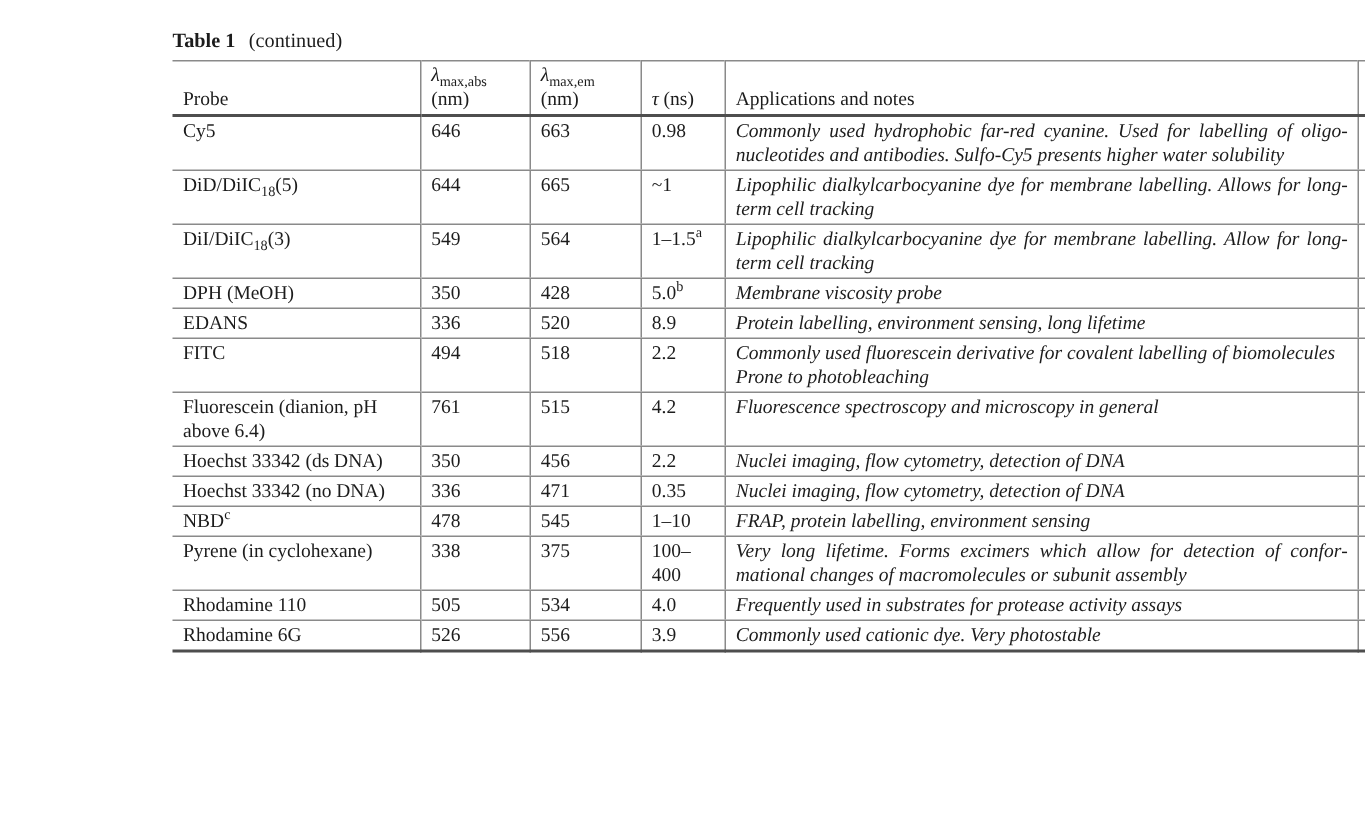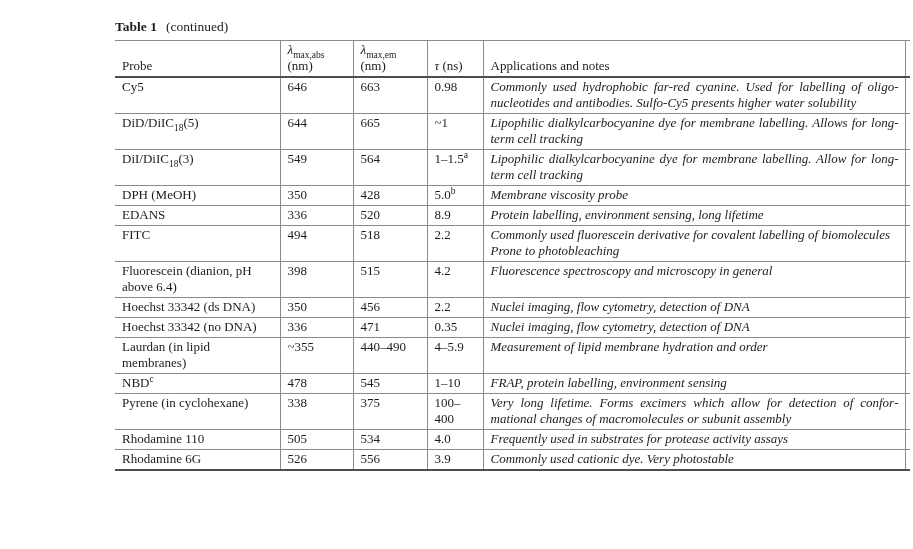--- a/index.html
+++ b/index.html
@@ -132,21 +132,21 @@
           <td class="num">518</td>
           <td class="num">2.2</td>
           <td class="notes">
             <div class="para">Commonly used fluorescein derivative for covalent labelling of biomole­cules</div>
             <div class="para">Prone to photobleaching</div>
           </td>
           <td class="spacer"></td>
         </tr>
         <tr>
           <td class="probe">Fluorescein (dianion, pH above 6.4)</td>
-          <td class="num">398</td>
+          <td class="num">761</td>
           <td class="num">515</td>
           <td class="num">4.2</td>
           <td class="notes">
             <div class="para">Fluorescence spectroscopy and microscopy in general</div>
           </td>
           <td class="spacer"></td>
         </tr>
         <tr>
           <td class="probe">Hoechst 33342 (ds DNA)</td>
           <td class="num">350</td>
@@ -157,30 +157,20 @@
           </td>
           <td class="spacer"></td>
         </tr>
         <tr>
           <td class="probe">Hoechst 33342 (no DNA)</td>
           <td class="num">336</td>
           <td class="num">471</td>
           <td class="num">0.35</td>
           <td class="notes">
             <div class="para">Nuclei imaging, flow cytometry, detection of DNA</div>
-          </td>
-          <td class="spacer"></td>
-        </tr>
-        <tr>
-          <td class="probe">Laurdan (in lipid membranes)</td>
-          <td class="num">~355</td>
-          <td class="num">440–490</td>
-          <td class="num">4–5.9</td>
-          <td class="notes">
-            <div class="para">Measurement of lipid membrane hydration and order</div>
           </td>
           <td class="spacer"></td>
         </tr>
         <tr>
           <td class="probe">NBD<sup>c</sup></td>
           <td class="num">478</td>
           <td class="num">545</td>
           <td class="num">1–10</td>
           <td class="notes">
             <div class="para">FRAP, protein labelling, environment sensing</div>

